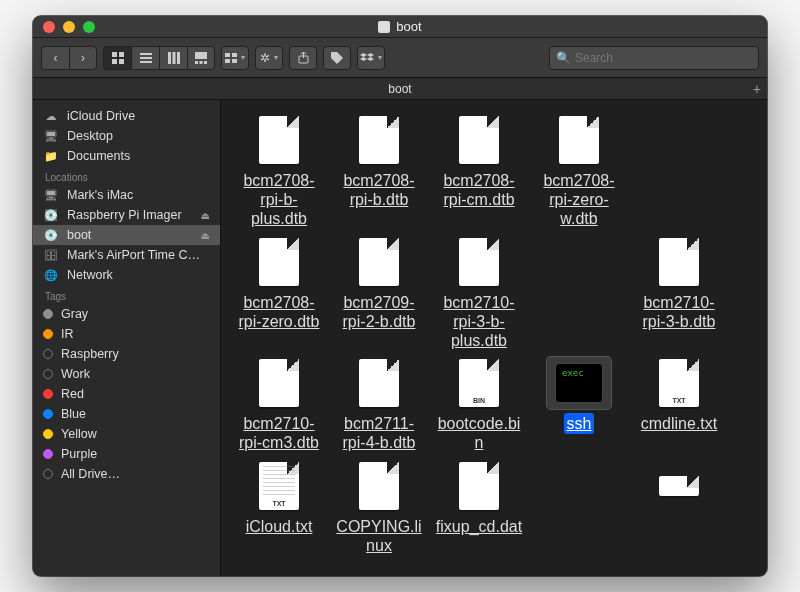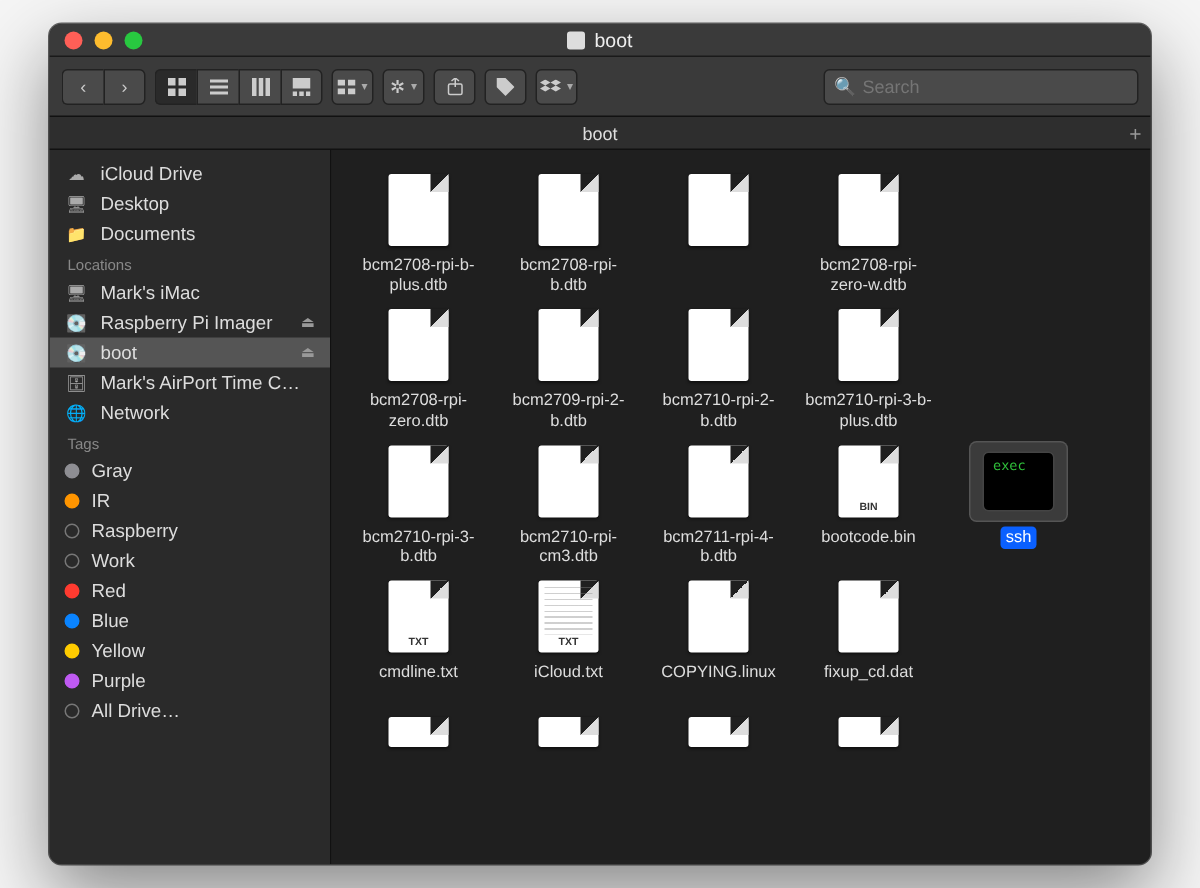--- a/index.html
+++ b/index.html
@@ -45,21 +45,21 @@
   .content { flex: 1; background: #1f1f1f; overflow: auto; padding: 14px 10px; }
   .grid { display: grid; grid-template-columns: repeat(5, 96px); gap: 6px 4px; justify-content: start; }
   .file { display: flex; flex-direction: column; align-items: center; text-align: center; width: 96px; }
   .icon-wrap { width:64px; height:52px; display:flex; align-items:center; justify-content:center; border-radius:4px; padding:2px;}
   .file.selected .icon-wrap { background: #3b3b3b; box-shadow: 0 0 0 1px #555; }
   .doc-icon { width: 40px; height: 48px; background: #fff; position: relative; border-radius: 2px; box-shadow: 0 1px 2px rgba(0,0,0,0.5); }
   .doc-icon::before { content:""; position:absolute; top:0; right:0; width:12px; height:12px; background: linear-gradient(135deg, #1f1f1f 50%, #ddd 50%); }
   .doc-label { position:absolute; bottom:3px; left:0; right:0; text-align:center; font-size:7px; color:#333; font-weight:bold;}
   .exec-icon { width:48px; height:40px; background:#000; border-radius:4px; border:1px solid #444; position:relative; }
   .exec-icon::after { content:"exec"; position:absolute; top:4px; left:6px; color:#2fbf3a; font-family: monospace; font-size:9px;}
-  .fname { font-size: 11px; color: #ddd; margin-top: 4px; line-height: 1.2; max-width: 94px; word-break: break-word; padding:1px 3px; border-radius:3px;}
+  .fname { font-size: 16px; color: #ddd; margin-top: 4px; line-height: 1.2; max-width: 94px; word-break: break-word; padding:1px 3px; border-radius:3px;text-decoration:underline;}
   .file.selected .fname { background:#0a60ff; color:#fff; }
   
   .glyph { font-size: 12px; line-height: 1; }
   svg { display:block; }
 </style>
 </head>
 <body>
 
 <div class="window">
 
@@ -250,45 +250,40 @@
           <div class="file">
             <div class="icon-wrap">
               <div class="doc-icon" style=""></div>
             </div>
             <span class="fname">bcm2708-rpi-b.dtb</span>
           </div>
           <div class="file">
             <div class="icon-wrap">
               <div class="doc-icon" style=""></div>
             </div>
+            <span class="fname">bcm2708-rpi-cm.dtb</span>
           </div>
           <div class="file">
             <div class="icon-wrap">
               <div class="doc-icon" style=""></div>
             </div>
             <span class="fname">bcm2708-rpi-zero-w.dtb</span>
           </div>
           <div></div>
           <div class="file">
             <div class="icon-wrap">
               <div class="doc-icon" style=""></div>
             </div>
             <span class="fname">bcm2708-rpi-zero.dtb</span>
           </div>
           <div class="file">
             <div class="icon-wrap">
               <div class="doc-icon" style=""></div>
             </div>
             <span class="fname">bcm2709-rpi-2-b.dtb</span>
-          </div>
-          <div class="file">
-            <div class="icon-wrap">
-              <div class="doc-icon" style=""></div>
-            </div>
-            <span class="fname">bcm2710-rpi-2-b.dtb</span>
           </div>
           <div class="file">
             <div class="icon-wrap">
               <div class="doc-icon" style=""></div>
             </div>
             <span class="fname">bcm2710-rpi-3-b-plus.dtb</span>
           </div>
           <div></div>
           <div class="file">
             <div class="icon-wrap">

